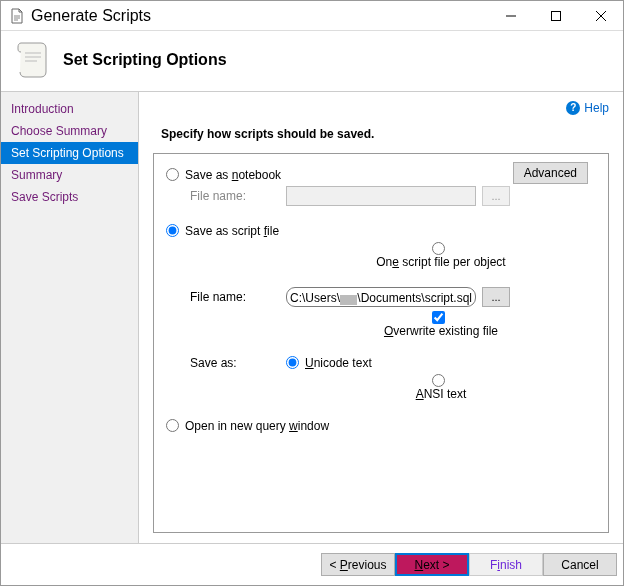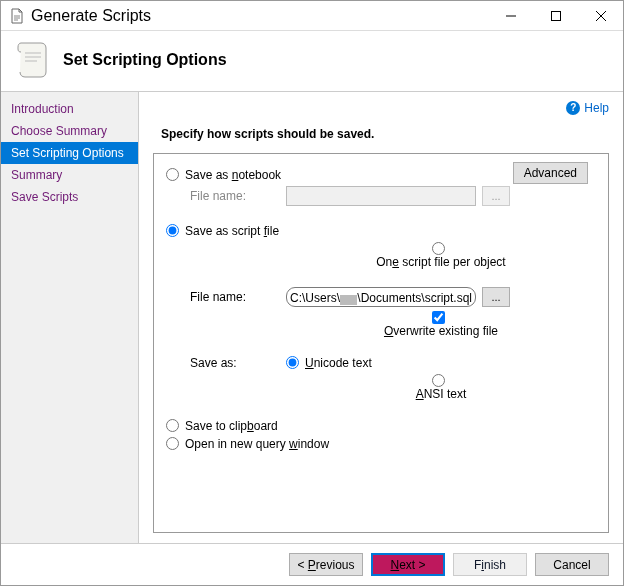--- a/index.html
+++ b/index.html
@@ -26,24 +26,24 @@
   .option-row input[type=radio], .option-row input[type=checkbox] { margin-right: 6px; }
   .disabled { color: #888; }
   .sub { margin-left: 24px; }
   .sub2 { margin-left: 120px; flex-direction: column; }
   .field-label { width: 96px; display: inline-block; }
   .fname-input { width: 190px; height: 20px; border: 1px solid #7a7a7a; padding: 1px 3px; font-size: 12px; font-family: inherit; }
   .fname-input.disabled-input { background: #f0f0f0; border-color: #bbb; }
   .browse-btn { width: 28px; height: 20px; background: #e1e1e1; border: 1px solid #adadad; margin-left: 6px; cursor: pointer; font-size: 11px; }
   .browse-btn.disabled-btn { color: #999; background: #f0f0f0; border-color: #ccc; cursor: default; }
   .advanced-btn { position: absolute; top: 8px; right: 20px; padding: 3px 10px; background: #e1e1e1; border: 1px solid #adadad; font-size: 12px; cursor: pointer; }
-  .footer { height: 42px; border-top: 1px solid #ccc; display: flex; align-items: center; justify-content: flex-end; padding: 0 14px; gap: 8px; }
+  .footer { height: 42px; border-top: 1px solid #ccc; display: flex; align-items: center; justify-content: flex-end; padding: 0 6px; }
   .footer button { min-width: 74px; height: 23px; background: #e1e1e1; border: 1px solid #adadad; font-size: 12px; cursor: pointer; font-family: inherit; }
   .footer button.primary { border: 2px solid #0078d7; background: #be185d; }
-  .footer button.disabled { color: #0f172a; background: #f0f0f0; border-color: #ccc; cursor: default; }
+  .footer button.disabled { color: #6d28d9; background: #f0f0f0; border-color: #ccc; cursor: default; }
   u { text-decoration: underline; }
   .section-gap { height: 10px; }
   .redact { display:inline-block; background:#bbb; width:36px; height:10px; vertical-align:middle; }
 </style>
 </head>
 <body>
 
 <div class="titlebar">
   <span class="app-icon">
     <svg viewBox="0 0 16 16" width="16" height="16">
@@ -148,24 +148,20 @@
         <input type="radio" name="enc" checked="" style="">
         <span><u>U</u>nicode text</span>
       </div>
       <div class="option-row sub2">
         <input type="radio" name="enc" style="">
         <span><u>A</u>NSI text</span>
       </div>
 
       <div class="section-gap"></div>
 
-      <div class="option-row">
-        <input type="radio" name="saveMode" style="">
-        <span>Save to clip<u>b</u>oard</span>
-      </div>
 
       <div class="option-row">
         <input type="radio" name="saveMode" style="">
         <span>Open in new query <u>w</u>indow</span>
       </div>
     </div>
 
     <div style="height:10px"></div>
   </div>
 </div>

